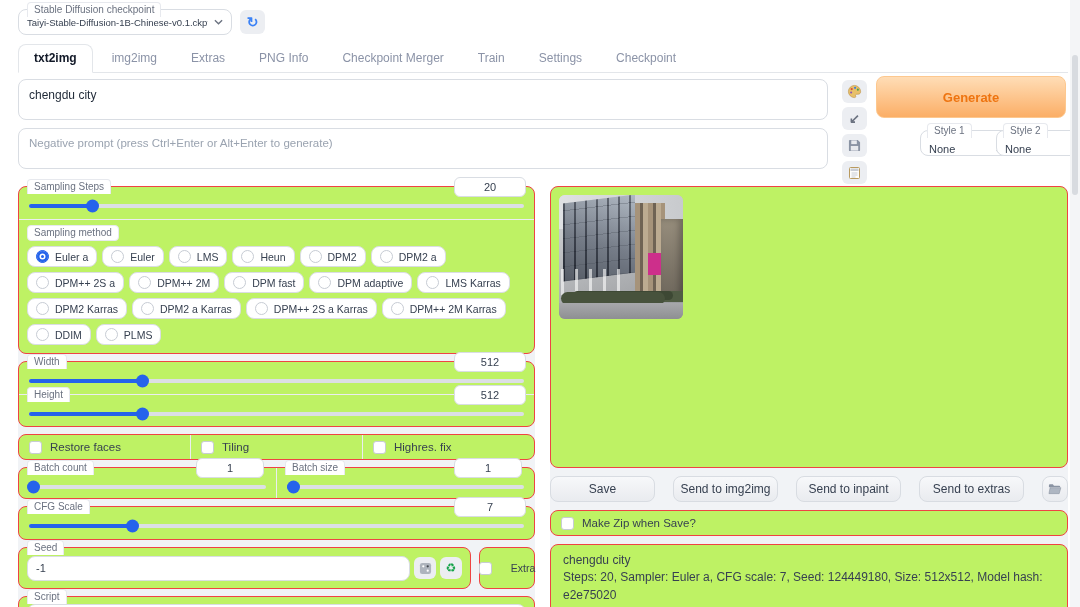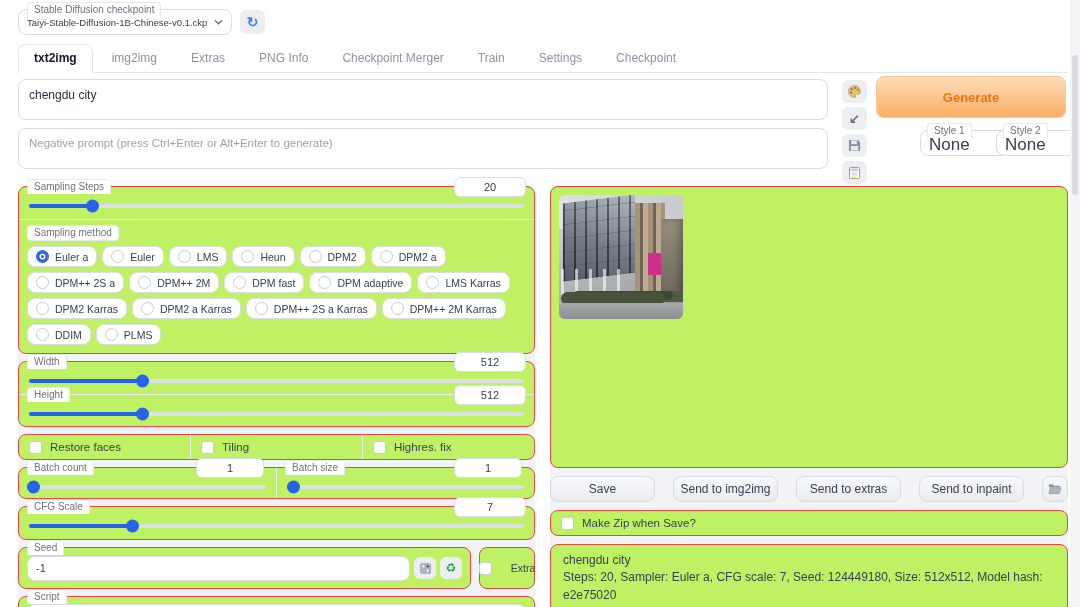--- a/index.html
+++ b/index.html
@@ -55,21 +55,21 @@
           flex-direction:column; gap:4px; align-items:center; }
   .toolcol .iconbtn { width:25px; height:23px; }
   .token-counter { font-size:11px; color:#374151; margin-top:2px; }
   .generate { position:absolute; left:876px; top:76px; width:190px; height:42px;
           background:linear-gradient(180deg,#ffddb6 0%,#fbae66 100%);
           border:1px solid #fdc88f; border-radius:8px; color:#ee7410; font-weight:bold;
           font-size:13px; font-family:inherit; cursor:pointer; }
   .style-select { position:absolute; top:130px; width:94px; height:26px; background:#fff;
           border:1px solid #d9dde3; border-radius:8px; display:flex; align-items:flex-end;
           padding:0 8px; gap:4px; cursor:pointer;margin-left:44px; }
-  .style-select .val { flex:1; font-size:17px; color:#374151; }
+  .style-select .val { flex:1; font-size:11px; color:#374151; }
 
   
   .leftcol { position:absolute; left:18px; top:186px; width:517px; display:flex;
           flex-direction:column; gap:7px; background:#f1f3f6; border-radius:8px; }
   .rightcol { position:absolute; left:550px; top:186px; width:518px; display:flex;
           flex-direction:column; gap:8px; background:#f1f3f6; border-radius:8px; }
 
   .param-row { position:relative; height:32px; }
   .param-row + .param-row, .row-divide { border-top:1px solid #ebedf1; }
 
@@ -410,22 +410,22 @@
         <div class="t-sign"></div>
         <div class="t-shop"></div>
         <div class="t-hedge"></div>
         <div class="t-pave"></div>
       </div>
     </div>
 
     <div class="outbtns">
       <button class="gbtn">Save</button>
       <button class="gbtn">Send to img2img</button>
+      <button class="gbtn">Send to inpaint</button>
       <button class="gbtn">Send to extras</button>
-      <button class="gbtn">Send to inpaint</button>
       <button class="gbtn folder-btn">
         <svg width="14" height="12" viewBox="0 0 15 12">
           <path d="M1 2a1 1 0 011-1h3.2l1.2 1.4H12a1 1 0 011 1V4H1V2z" fill="#8a93a3"></path>
           <path d="M2.2 4.6h11.6L12 11H1L2.2 4.6z" fill="#aeb6c2" stroke="#7d8695" stroke-width=".5"></path>
         </svg>
       </button>
     </div>
 
     <div class="form ziprow">
       <span class="checkbox"></span>

